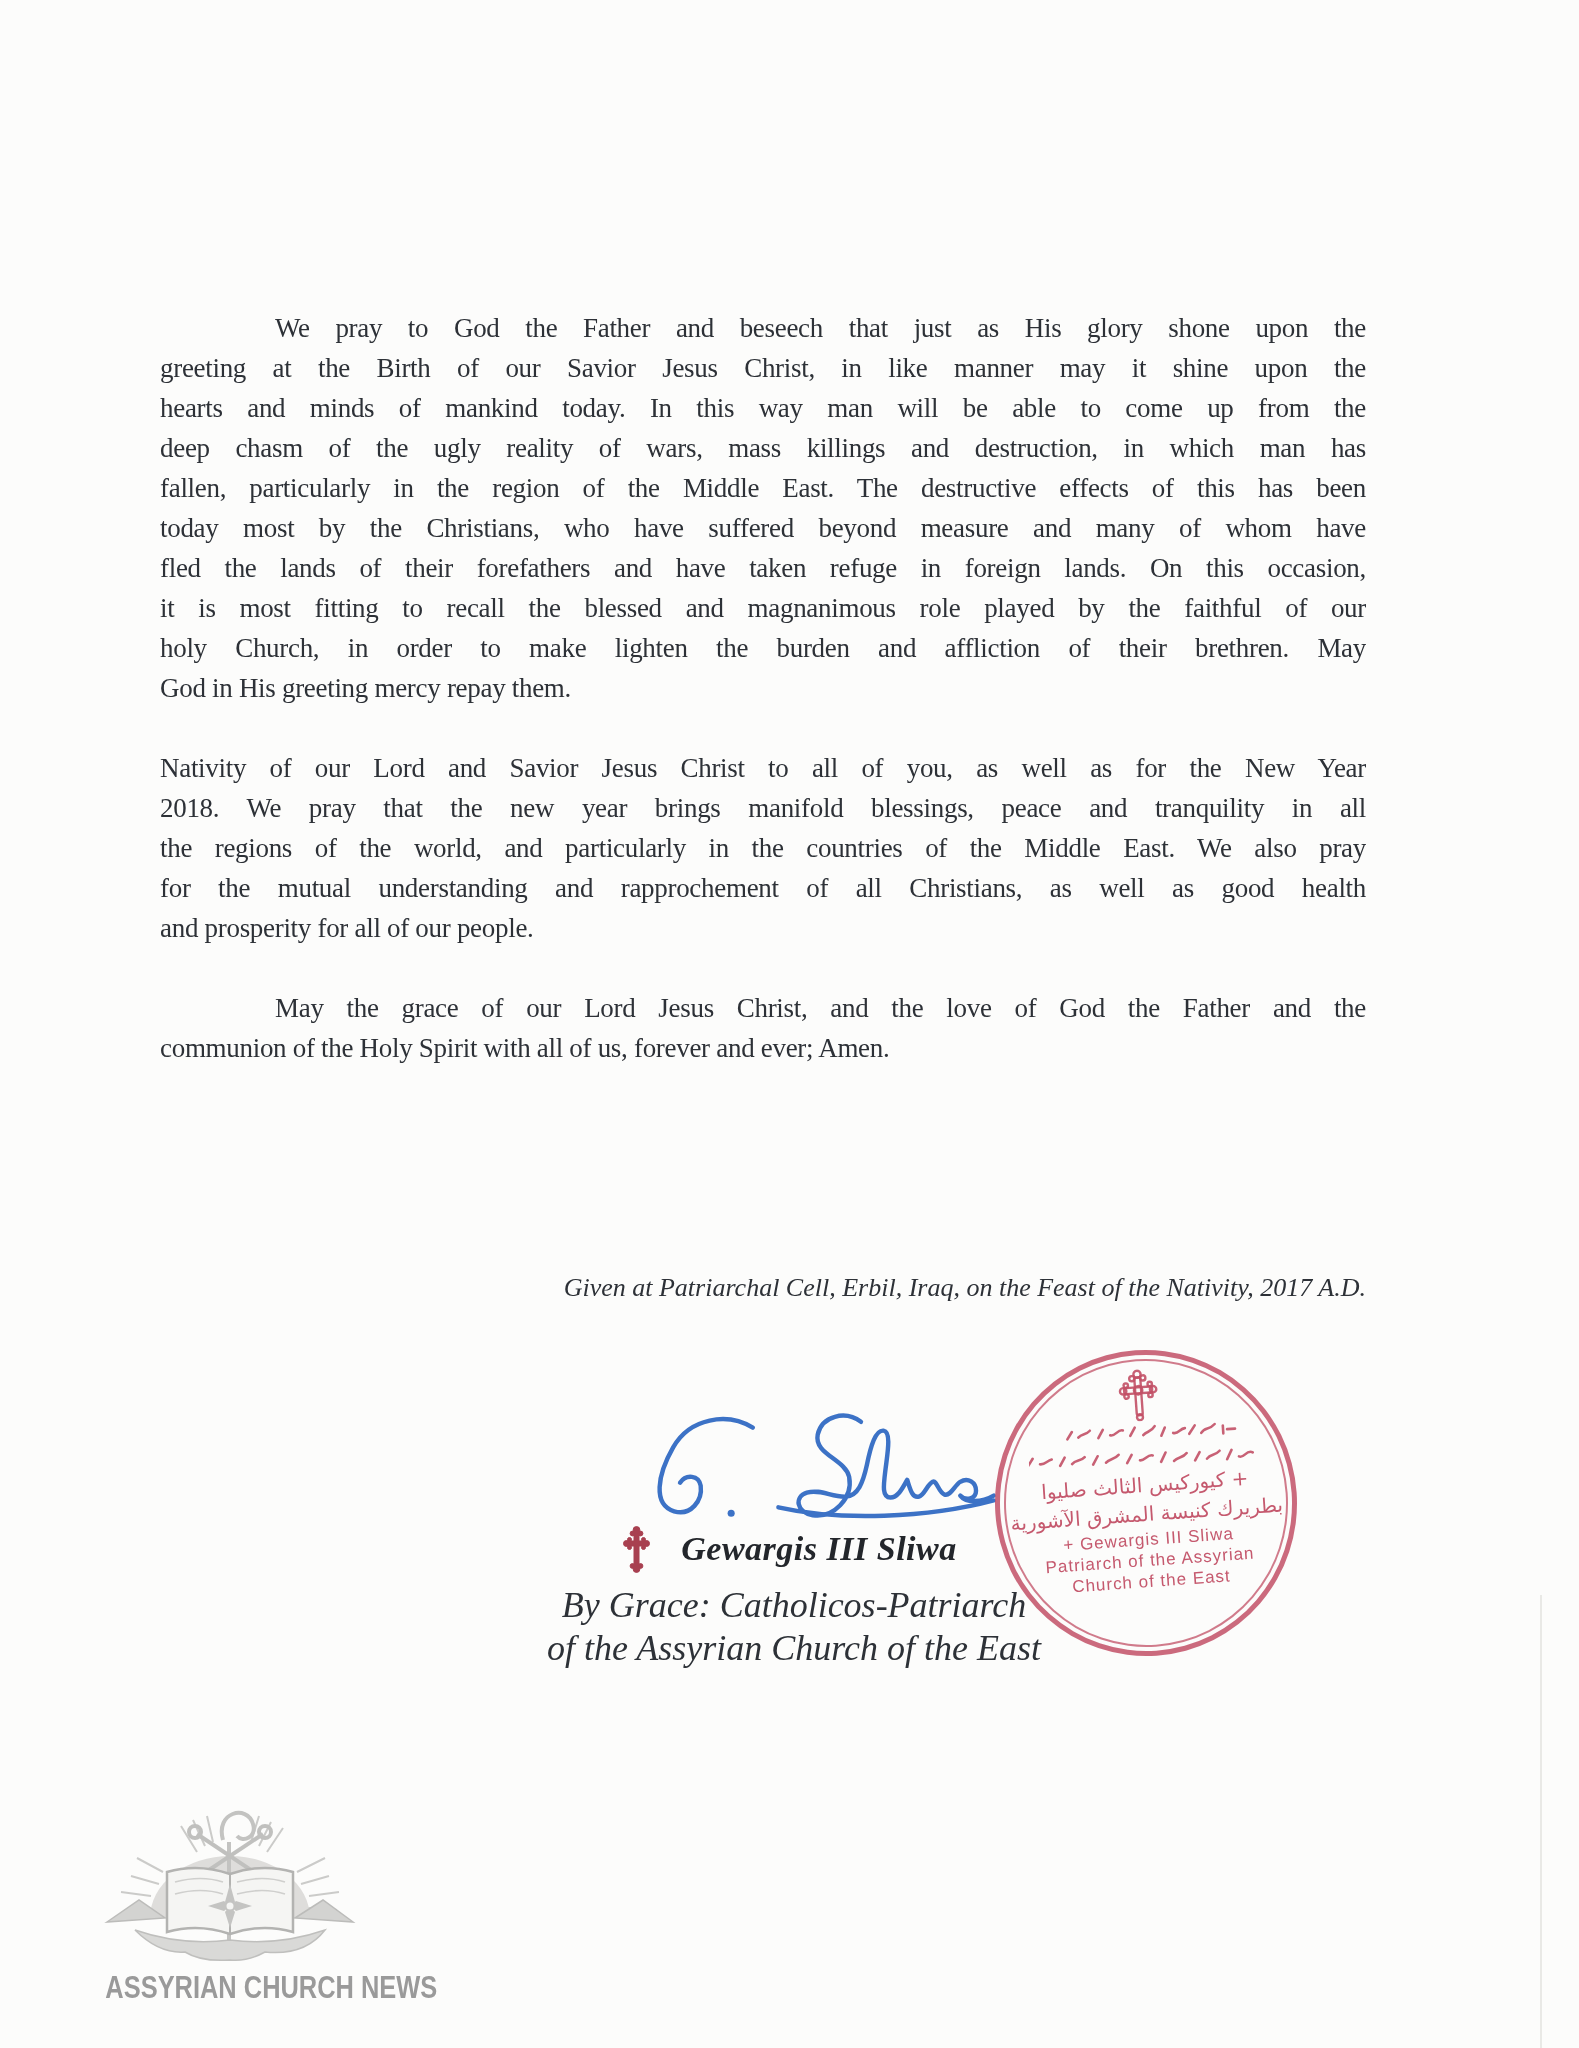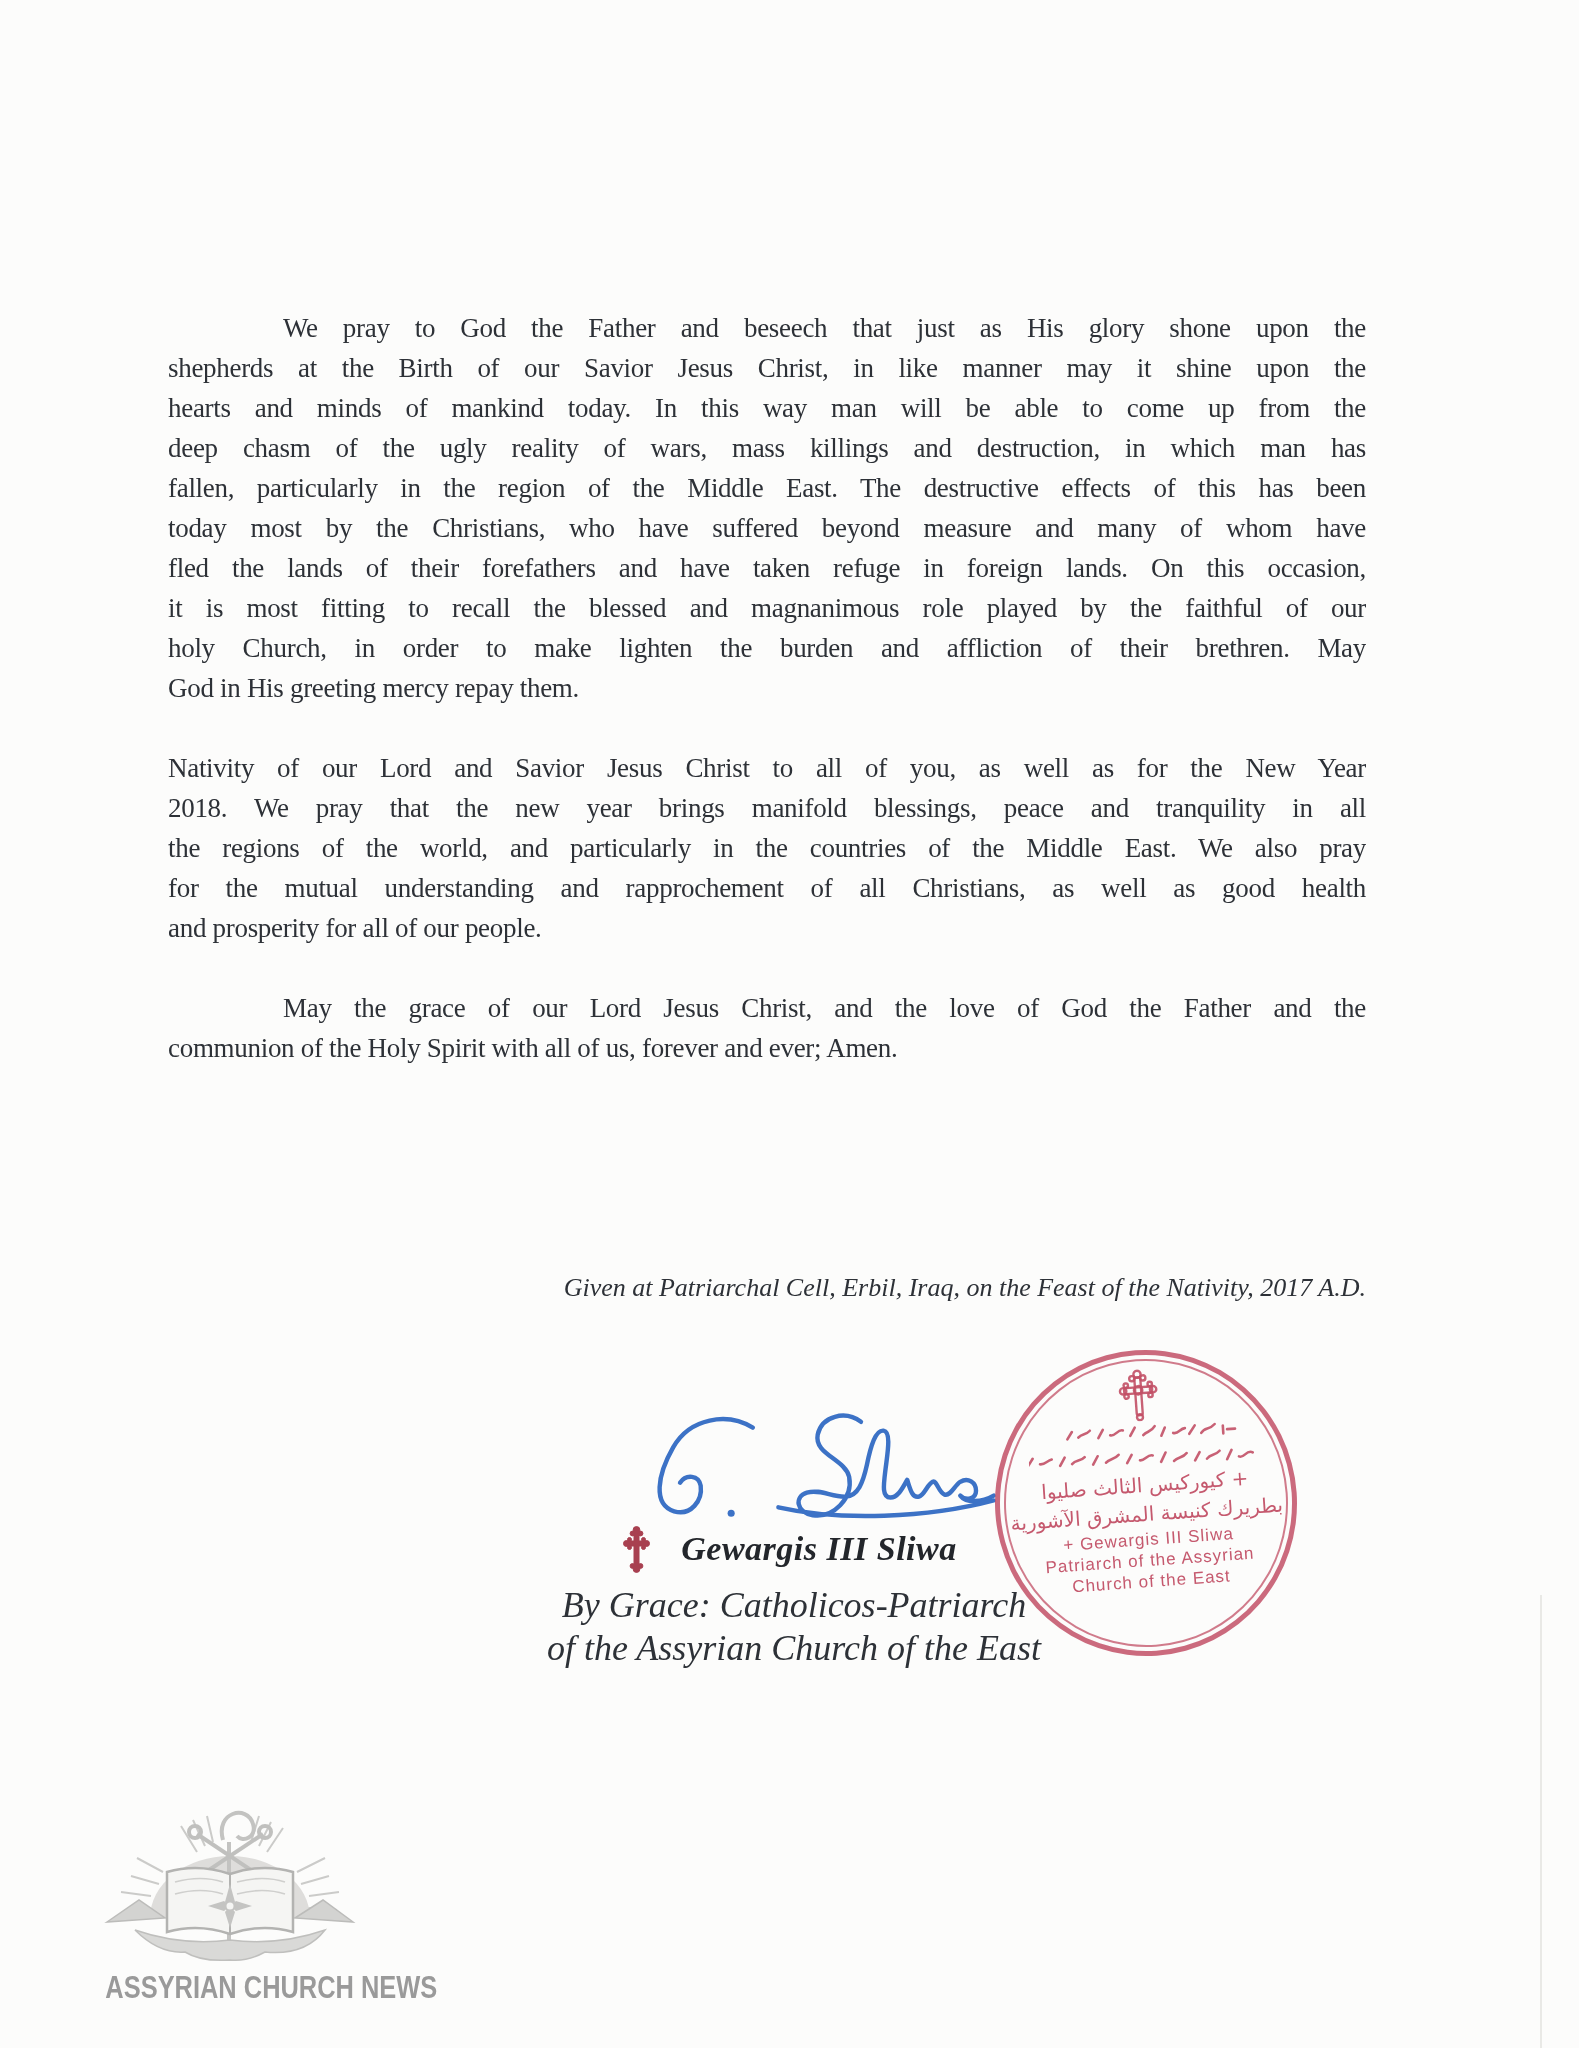--- a/index.html
+++ b/index.html
@@ -19,21 +19,21 @@
   }
   
   .letter-body{
     position:absolute;left:160px;top:308px;width:1206px;
     font-size:27px;line-height:40px;letter-spacing:-0.3px;
   }
   .paragraph{margin:0 0 40px 0;}
   .paragraph:last-child{margin-bottom:0;}
   .body-line{
     height:40px;overflow:hidden;
-    text-align:justify;text-align-last:justify;margin-left:8px;
+    text-align:justify;text-align-last:justify;
   }
   .body-line.first{text-indent:115px;}
   .body-line.last{text-align:left;text-align-last:left;}
   
   .dateline{
     position:absolute;left:160px;top:1271px;width:1206px;
     text-align:right;font-style:italic;font-size:26px;line-height:34px;
     letter-spacing:0px;
   }
   
@@ -94,21 +94,21 @@
     position:absolute;left:1540px;top:1595px;width:2px;height:453px;
     background:#e9e9e6;
   }
 </style>
 </head>
 <body>
 
 <div class="letter-body" id="letter-body">
     <div class="paragraph">
       <div class="body-line first">We pray to God the Father and beseech that just as His glory shone upon the</div>
-      <div class="body-line">shepherds at the Birth of our Savior Jesus Christ, in like manner may it shine upon the</div>
+      <div class="body-line">greeting at the Birth of our Savior Jesus Christ, in like manner may it shine upon the</div>
       <div class="body-line">hearts and minds of mankind today. In this way man will be able to come up from the</div>
       <div class="body-line">deep chasm of the ugly reality of wars, mass killings and destruction, in which man has</div>
       <div class="body-line">fallen, particularly in the region of the Middle East. The destructive effects of this has been</div>
       <div class="body-line">today most by the Christians, who have suffered beyond measure and many of whom have</div>
       <div class="body-line">fled the lands of their forefathers and have taken refuge in foreign lands. On this occasion,</div>
       <div class="body-line">it is most fitting to recall the blessed and magnanimous role played by the faithful of our</div>
       <div class="body-line">holy Church, in order to make lighten the burden and affliction of their brethren. May</div>
       <div class="body-line last">God in His greeting mercy repay them.</div>
     </div>
     <div class="paragraph">

